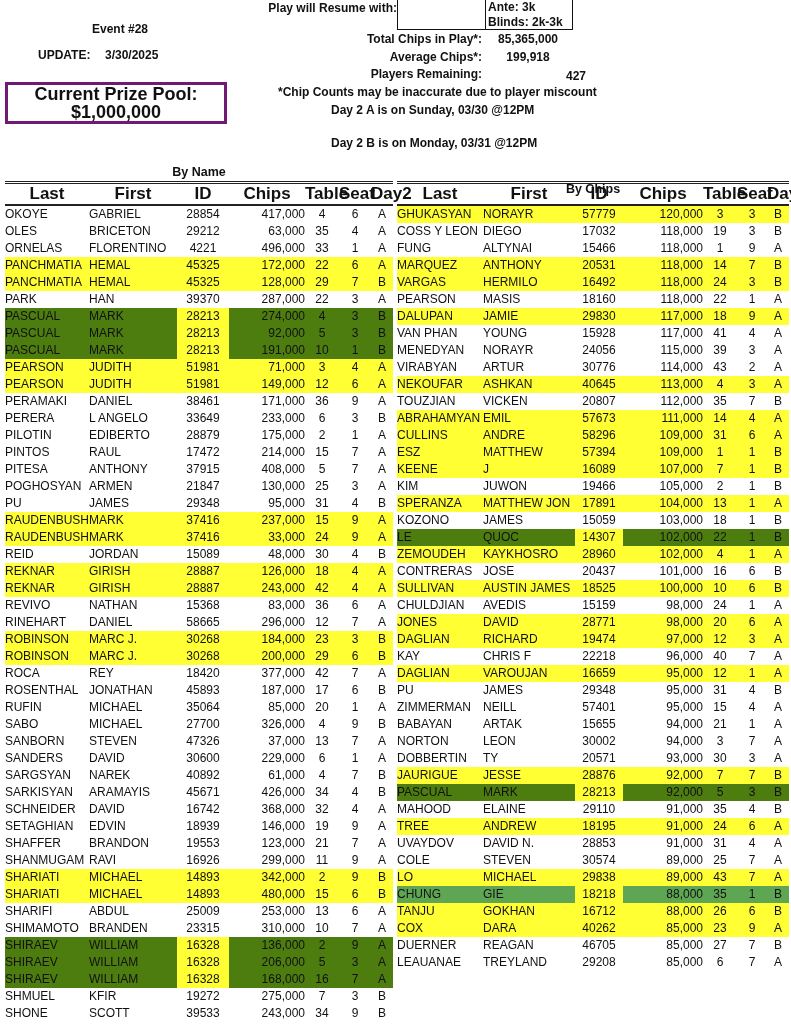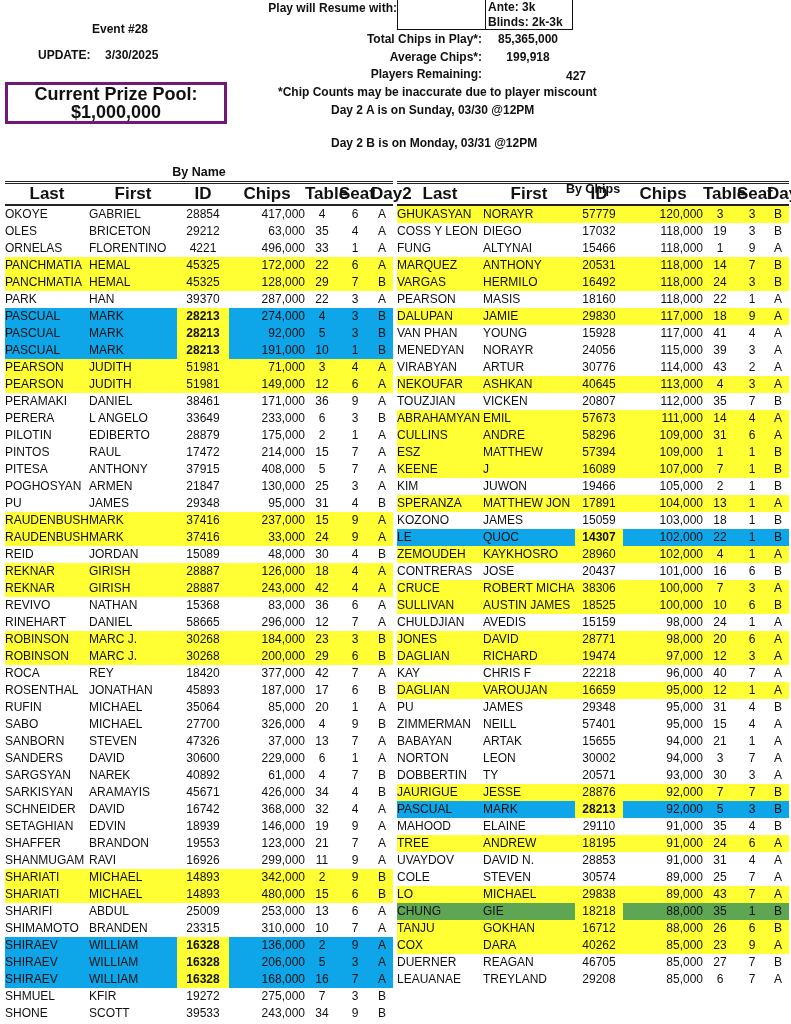--- a/index.html
+++ b/index.html
@@ -22,22 +22,22 @@
   .section-title { font-size:12.5px; font-weight:bold; text-align:center; }
 
   table.chips { position:absolute; border-collapse:collapse; font-size:12px; table-layout:fixed; }
   table.chips th { font-weight:bold; font-size:17px; height:17px; padding:0; }
   table.chips thead tr { border-top:3px double #222; border-bottom:2px solid #222; }
   table.chips td { height:17px; padding:0; line-height:17px; white-space:nowrap; overflow:hidden; }
   td.c-last, td.c-first { text-align:left; padding-left:3px; }
   td.c-id, td.c-chips, td.c-table, td.c-seat, td.c-day { text-align:center; }
   td.c-chips { text-align:right; padding-right:8px; }
   tr.yellow td { background:#ffff33; }
-  tr.blue td { background:#0ea5e9; }
-  tr.blue td.c-id { background:#ffff33;font-weight:bold; }
+  tr.blue td { background:#4d7c0f; }
+  tr.blue td.c-id { background:#ffff33; }
   tr.green td { background:#5fa654; }
   tr.green td.c-id { background:#ffff33; }
   #t-left { left:5px; top:181px; width:388px; }
   #t-right { left:397px; top:181px; width:392px; }
 </style>
 </head>
 <body>
 
 <div class="abs hdr-text" id="event">Event #28</div>
 <div class="abs hdr-text" id="update-label">UPDATE:</div>
@@ -740,29 +740,20 @@
       <tr>
         <td class="c-last">CONTRERAS</td>
         <td class="c-first">JOSE</td>
         <td class="c-id">20437</td>
         <td class="c-chips">101,000</td>
         <td class="c-table">16</td>
         <td class="c-seat">6</td>
         <td class="c-day">B</td>
       </tr>
       <tr class="yellow">
-        <td class="c-last">CRUCE</td>
-        <td class="c-first">ROBERT MICHA</td>
-        <td class="c-id">38306</td>
-        <td class="c-chips">100,000</td>
-        <td class="c-table">7</td>
-        <td class="c-seat">3</td>
-        <td class="c-day">A</td>
-      </tr>
-      <tr class="yellow">
         <td class="c-last">SULLIVAN</td>
         <td class="c-first">AUSTIN JAMES</td>
         <td class="c-id">18525</td>
         <td class="c-chips">100,000</td>
         <td class="c-table">10</td>
         <td class="c-seat">6</td>
         <td class="c-day">B</td>
       </tr>
       <tr>
         <td class="c-last">CHULDJIAN</td>

